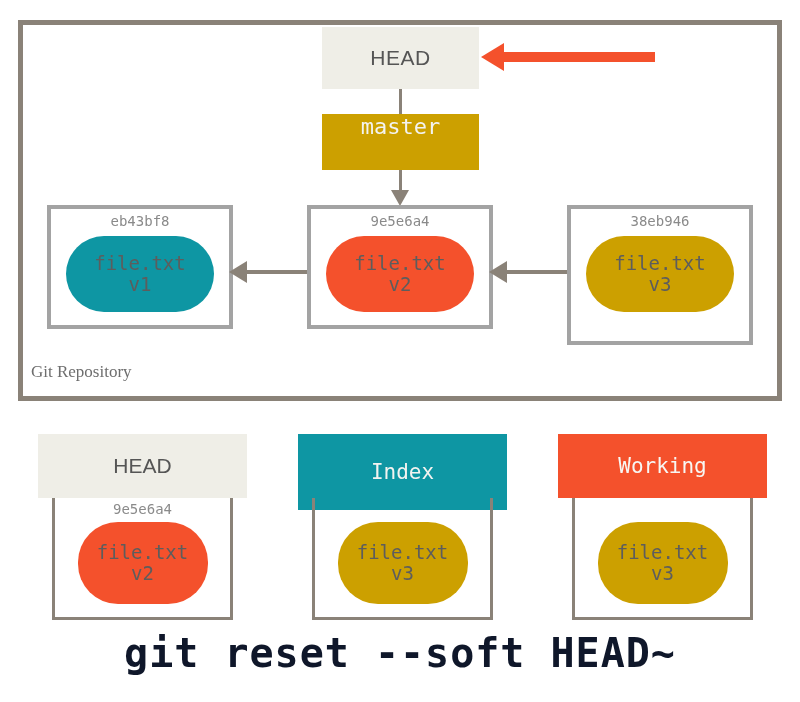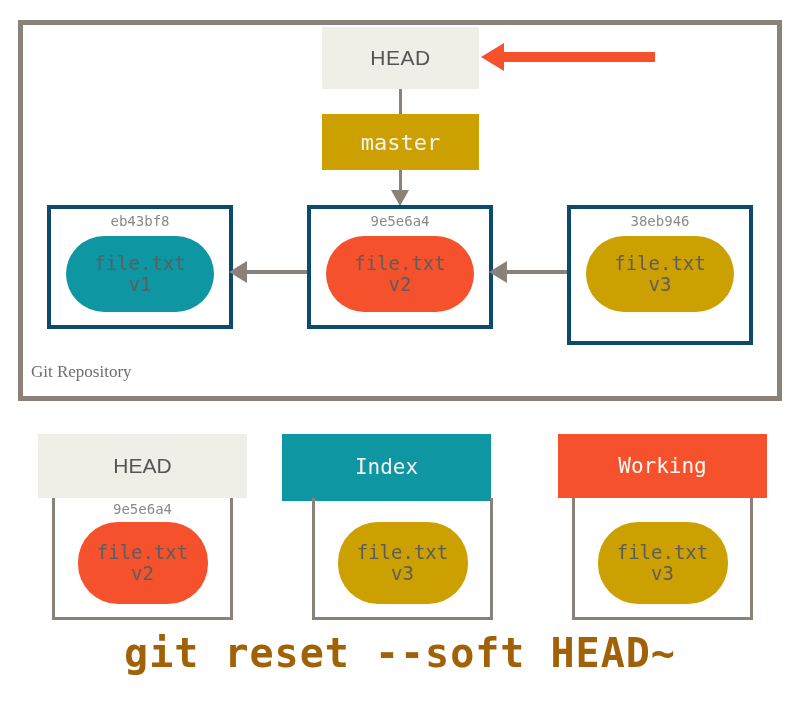--- a/index.html
+++ b/index.html
@@ -61,21 +61,21 @@
   }
 
   
   #master-box {
     left: 322px;
     top: 114px;
     width: 157px;
     height: 56px;
     background: #cca000;
     display: flex;
-    align-items: center;
+    align-items: flex-start;
     justify-content: center;
   }
   #master-box .lbl {
     font-family: "DejaVu Sans Mono", monospace;
     font-size: 22px;
     color: #f3f3f0;
   }
 
   
   #conn-head-master {
@@ -114,21 +114,21 @@
     left: 481px;
     top: 43px;
     width: 0; height: 0;
     border-top: 14px solid transparent;
     border-bottom: 14px solid transparent;
     border-right: 23px solid #f4512c;
   }
 
   
   .commit-box {
-    border: 4px solid #0c4a6e;
+    border: 4px solid #a3a3a3;
     box-sizing: border-box;
     background: transparent;
   }
   #commit-left  { left: 47px;  top: 205px; width: 186px; height: 124px; }
   #commit-mid   { left: 307px; top: 205px; width: 186px; height: 124px; }
   #commit-right { left: 567px; top: 205px; width: 186px; height: 140px; }
 
   .commit-hash {
     position: absolute;
     left: 0; right: 0;
@@ -195,21 +195,21 @@
   #panel-head-header {
     left: 38px; top: 434px; width: 209px; height: 64px;
     background: #efeee7;
   }
   #panel-head-header .lbl {
     color: #555555;
     font-family: "Liberation Sans", sans-serif;
     font-size: 21px;
   }
   #panel-index-header {
-    left: 282px; top: 434px; width: 209px; height: 67px;
+    left: 298px; top: 434px; width: 209px; height: 76px;
     background: #0e96a3;
   }
   #panel-index-header .lbl { color: #f3f3f0; }
   #panel-wd-header {
     left: 558px; top: 434px; width: 209px; height: 64px;
     background: #f4512c;
     align-items: center;
   }
   #panel-wd-header .lbl { color: #f7f7f4; }
 
@@ -254,21 +254,21 @@
   }
 
   
   #command-line {
     left: 0; right: 0;
     top: 630px;
     text-align: center;
     font-family: "DejaVu Sans Mono", monospace;
     font-size: 40px;
     font-weight: bold;
-    color: #a16207;
+    color: #0f172a;
     letter-spacing: 1px;
     white-space: nowrap;
   }
 </style>
 </head>
 <body>
 
 <div id="stage">
 
   <div class="abs" id="repo-frame"></div>

